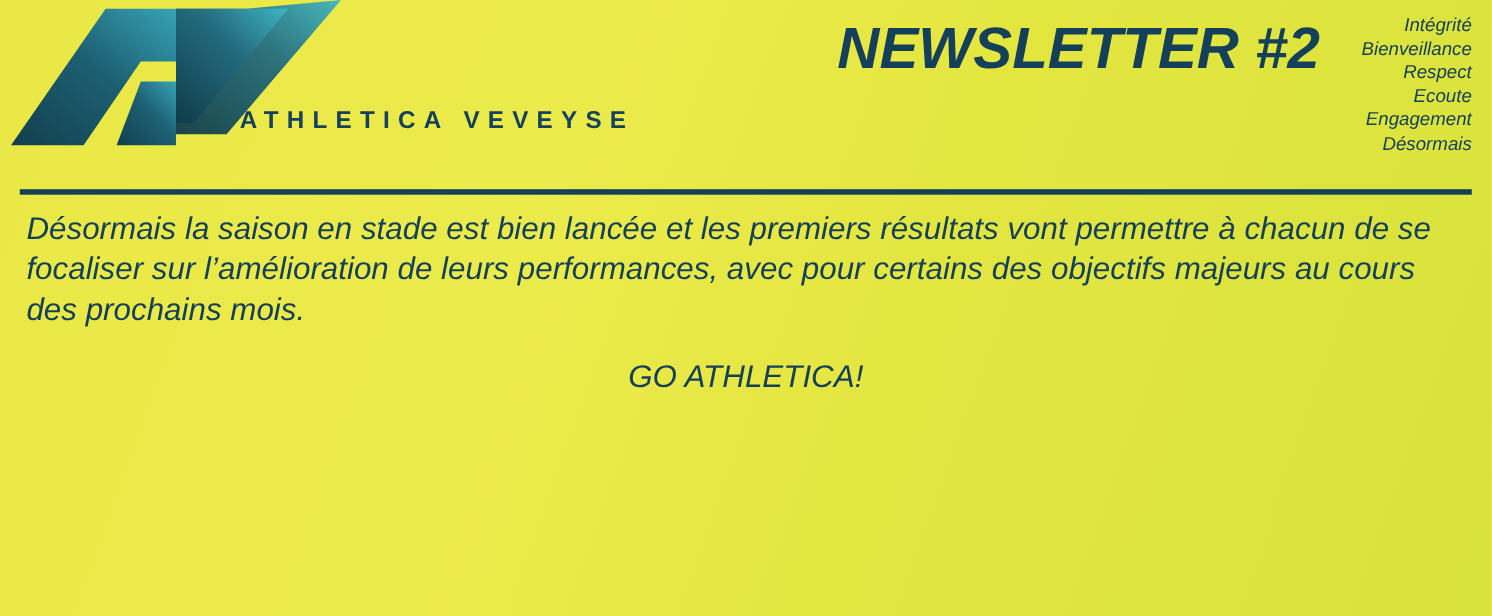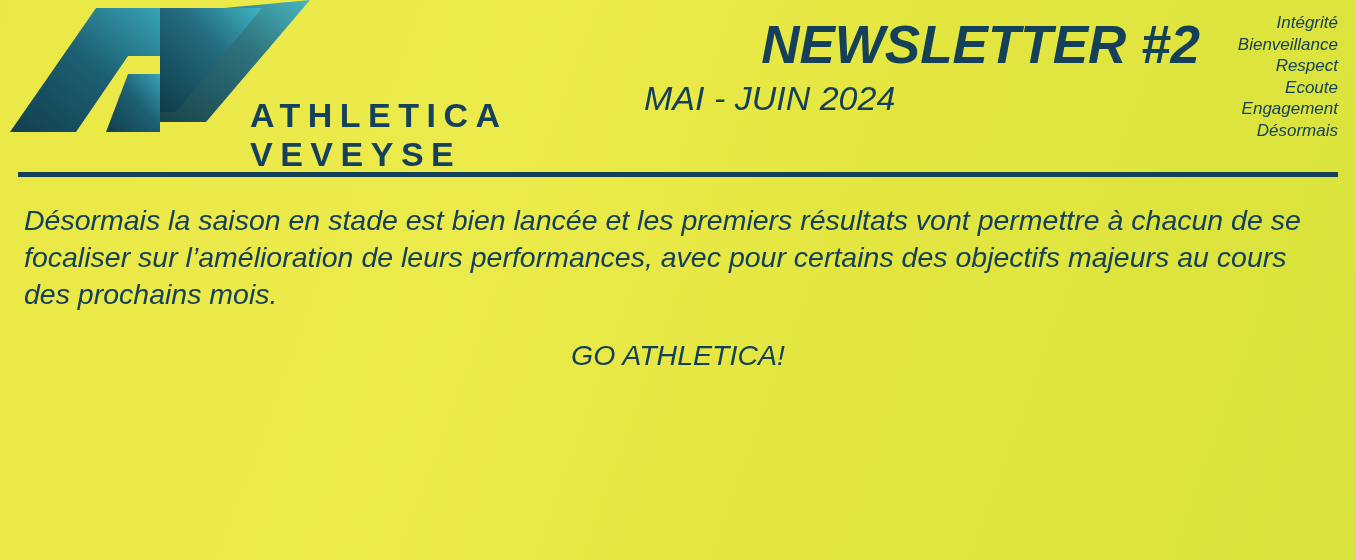--- a/index.html
+++ b/index.html
@@ -35,26 +35,25 @@
   }
   .logo-svg {
     position: absolute;
     left: 10px;
     top: 0px;
   }
   .logo-text {
     position: absolute;
     left: 218px;
     top: 96px;
-    font-size: 34px;
+    font-size: 22px;
     font-weight: bold;
     letter-spacing: 7.5px;
     color: #15415c;
     font-family: "Liberation Sans", sans-serif;
-    margin-left: 32px;
   }
   .title-block {
     position: absolute;
     left: 600px;
     top: 14px;
     width: 600px;
   }
   .news-title {
     font-size: 53px;
     font-style: italic;
@@ -105,21 +104,21 @@
     font-style: italic;
     color: #14405a;
     margin: 8px 0 22px 0;
     letter-spacing: 0.5px;
   }
   .para {
     font-size: 28.5px;
     font-style: italic;
     color: #14405a;
     line-height: 1.30;
-    margin: 12px 24px 22px 24px;
+    margin: 0 24px 22px 24px;
     text-align: left;
   }
   .para-center {
     text-align: center;
     font-size: 28.5px;
     font-style: italic;
     color: #14405a;
     margin: 26px 0 12px 0;
   }
 </style>
@@ -148,21 +147,20 @@
         <path d="M0 132 L86 8 L150 8 L150 56 L118 56 L66 132 Z" fill="url(#gtA)"></path>
         <path d="M96 132 L150 132 L150 74 L118 74 Z" fill="url(#gtA)"></path>
         <path d="M150 8 L214 8 L300 0 L196 122 L150 122 Z" fill="url(#gtB)" opacity="0.95"></path>
         <path d="M150 8 L252 8 L166 112 L150 112 Z" fill="url(#gtB)"></path>
       </svg>
       <div class="logo-text">ATHLETICA VEVEYSE</div>
     </div>
 
     <div class="title-block">
       <div class="news-title">NEWSLETTER #2</div>
-      <div class="news-sub">MAI - JUIN 2024</div>
     </div>
 
     <div class="values">
       <div>Intégrité</div>
       <div>Bienveillance</div>
       <div>Respect</div>
       <div>Ecoute</div>
       <div>Engagement</div>
       <div>Désormais</div>
     </div>

